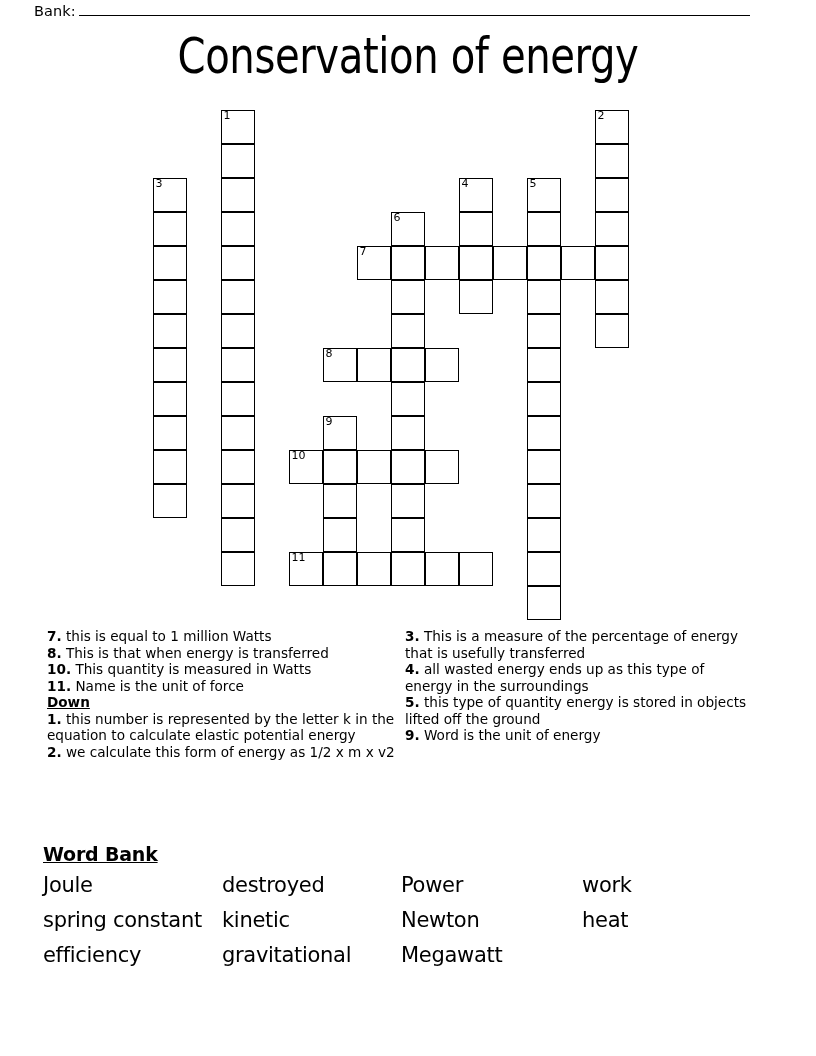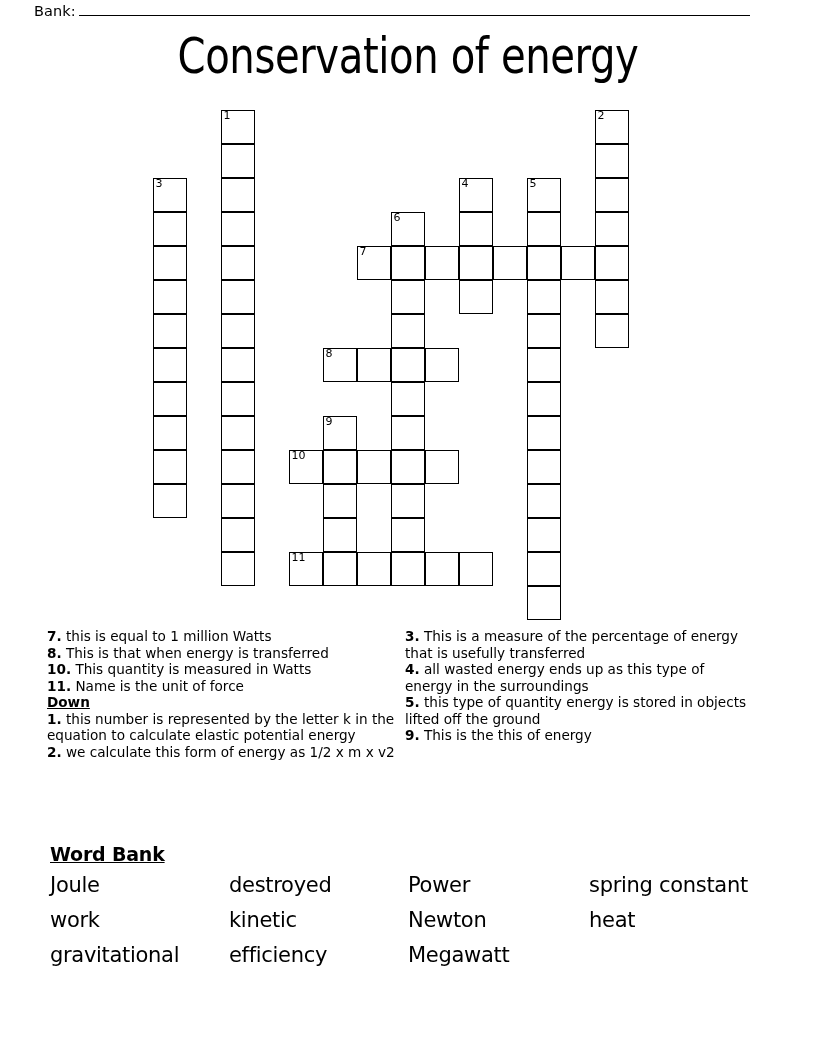--- a/index.html
+++ b/index.html
@@ -98,21 +98,21 @@
   .clue {
     display: block;
     margin: 0;
     text-indent: 0;
   }
   .clue .cnum { font-weight: bold; }
 
   
   #word-bank {
     position: absolute;
-    left: 50px;
+    left: 43px;
     top: 843px;
     width: 720px;
   }
   .wb-title {
     font-size: 19px;
     font-weight: bold;
     text-decoration: underline;
     display: block;
     margin-bottom: 6px;
     letter-spacing: -0.2px;
@@ -248,32 +248,32 @@
   <span class="clue"><span class="cnum">11.</span> <span>Name is the unit of force</span></span>
   <span class="clue-heading">Down</span>
   <span class="clue"><span class="cnum">1.</span> <span>this number is represented by the letter k in the equation to calculate elastic potential energy</span></span>
   <span class="clue"><span class="cnum">2.</span> <span>we calculate this form of energy as 1/2 x m x v2</span></span>
 </div>
 
 <div class="clues right">
   <span class="clue"><span class="cnum">3.</span> <span>This is a measure of the percentage of energy that is usefully transferred</span></span>
   <span class="clue"><span class="cnum">4.</span> <span>all wasted energy ends up as this type of energy in the surroundings</span></span>
   <span class="clue"><span class="cnum">5.</span> <span>this type of quantity energy is stored in objects lifted off the ground</span></span>
-  <span class="clue"><span class="cnum">9.</span> <span>This is the this of energy</span></span>
+  <span class="clue"><span class="cnum">9.</span> <span>Word is the unit of energy</span></span>
 </div>
 
 <div id="word-bank">
   <span class="wb-title">Word Bank</span>
   <div class="wb-grid">
       <span class="wb-word">Joule</span>
       <span class="wb-word">destroyed</span>
       <span class="wb-word">Power</span>
+      <span class="wb-word">work</span>
       <span class="wb-word">spring constant</span>
-      <span class="wb-word">work</span>
       <span class="wb-word">kinetic</span>
       <span class="wb-word">Newton</span>
       <span class="wb-word">heat</span>
+      <span class="wb-word">efficiency</span>
       <span class="wb-word">gravitational</span>
-      <span class="wb-word">efficiency</span>
       <span class="wb-word">Megawatt</span>
       <span class="wb-word wb-empty">.</span>
     </div>
 </div>
 
 </body></html>

